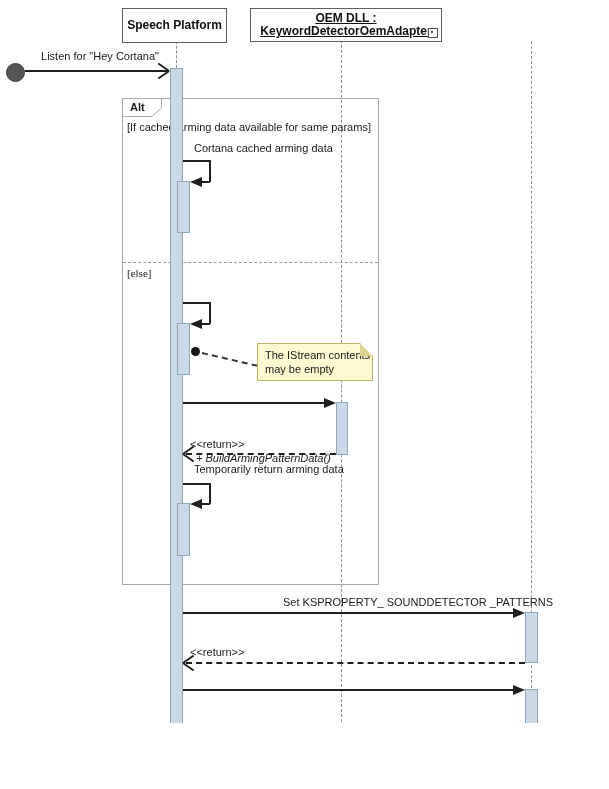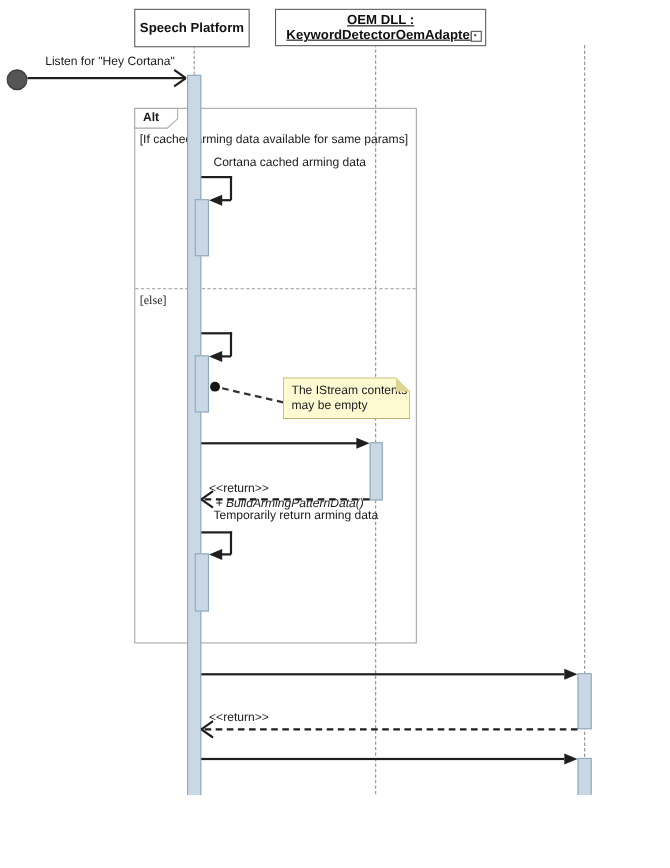--- a/index.html
+++ b/index.html
@@ -120,20 +120,21 @@
   <div class="abs chev o-left1" style="left:183px;top:453px;"></div>
   <div class="abs chev o-left2" style="left:183px;top:453px;"></div>
 
   <div class="abs txt" style="left:194px;top:463px;">Temporarily return arming data</div>
   <div class="abs hline" style="left:183px;top:483px;width:28px;"></div>
   <div class="abs vline" style="left:209px;top:483px;height:21px;"></div>
   <div class="abs hline" style="left:201px;top:503px;width:9px;"></div>
   <div class="abs arr-l" style="left:190px;top:499px;"></div>
   <div class="abs act" style="left:177px;top:503px;width:13px;height:53px;"></div>
 
+  <div class="abs txt" style="left:283px;top:596px;">Set KSPROPERTY_ SOUNDDETECTOR _PATTERNS</div>
   <div class="abs hline" style="left:183px;top:612px;width:330px;"></div>
   <div class="abs arr-r" style="left:513px;top:608px;"></div>
   <div class="abs act" style="left:525px;top:612px;width:13px;height:51px;"></div>
 
   <div class="abs txt" style="left:190px;top:646px;">&lt;&lt;return&gt;&gt;</div>
   <div class="abs hdash" style="left:186px;top:662px;width:339px;"></div>
   <div class="abs chev o-left1" style="left:183px;top:662px;"></div>
   <div class="abs chev o-left2" style="left:183px;top:662px;"></div>
 
   <div class="abs hline" style="left:183px;top:689px;width:330px;"></div>

